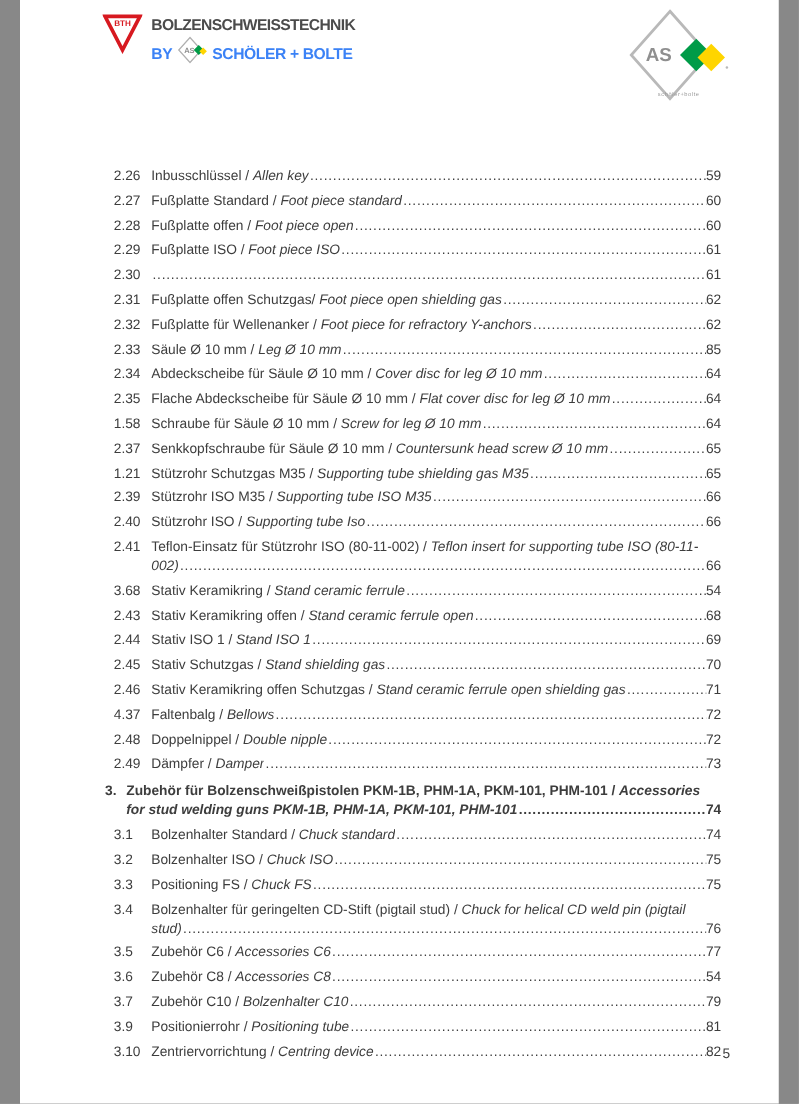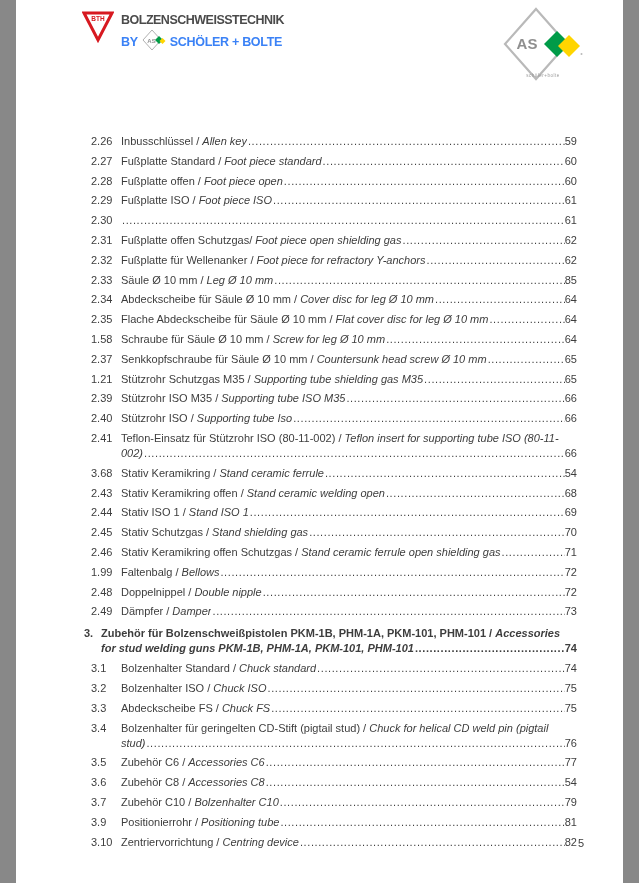--- a/index.html
+++ b/index.html
@@ -244,21 +244,21 @@
             <span class="txt"><span>Stativ Keramikring / </span><i>Stand ceramic ferrule</i></span>
             <span class="dots"></span>
             <span class="pg">54</span>
           </div>
         </div>
       </div>
       <div class="toc-entry">
         <span class="num">2.43</span>
         <div class="body">
           <div class="line last">
-            <span class="txt"><span>Stativ Keramikring offen / </span><i>Stand ceramic welding open</i></span>
+            <span class="txt"><span>Stativ Keramikring offen / </span><i>Stand ceramic ferrule open</i></span>
             <span class="dots"></span>
             <span class="pg">68</span>
           </div>
         </div>
       </div>
       <div class="toc-entry">
         <span class="num">2.44</span>
         <div class="body">
           <div class="line last">
             <span class="txt"><span>Stativ ISO 1 / </span><i>Stand ISO 1</i></span>
@@ -281,21 +281,21 @@
         <span class="num">2.46</span>
         <div class="body">
           <div class="line last">
             <span class="txt"><span>Stativ Keramikring offen Schutzgas / </span><i>Stand ceramic ferrule open shielding gas</i></span>
             <span class="dots"></span>
             <span class="pg">71</span>
           </div>
         </div>
       </div>
       <div class="toc-entry">
-        <span class="num">1.99</span>
+        <span class="num">4.37</span>
         <div class="body">
           <div class="line last">
             <span class="txt"><span>Faltenbalg / </span><i>Bellows</i></span>
             <span class="dots"></span>
             <span class="pg">72</span>
           </div>
         </div>
       </div>
       <div class="toc-entry">
         <span class="num">2.48</span>
@@ -345,21 +345,21 @@
             <span class="txt"><span>Bolzenhalter ISO / </span><i>Chuck ISO</i></span>
             <span class="dots"></span>
             <span class="pg">75</span>
           </div>
         </div>
       </div>
       <div class="toc-entry">
         <span class="num">3.3</span>
         <div class="body">
           <div class="line last">
-            <span class="txt"><span>Abdeckscheibe FS / </span><i>Chuck FS</i></span>
+            <span class="txt"><span>Positioning FS / </span><i>Chuck FS</i></span>
             <span class="dots"></span>
             <span class="pg">75</span>
           </div>
         </div>
       </div>
       <div class="toc-entry">
         <span class="num">3.4</span>
         <div class="body">
           <div class="line"><span class="txt"><span>Bolzenhalter für geringelten CD-Stift (pigtail stud) / </span><i>Chuck for helical CD weld pin (pigtail</i></span></div>
           <div class="line last">

